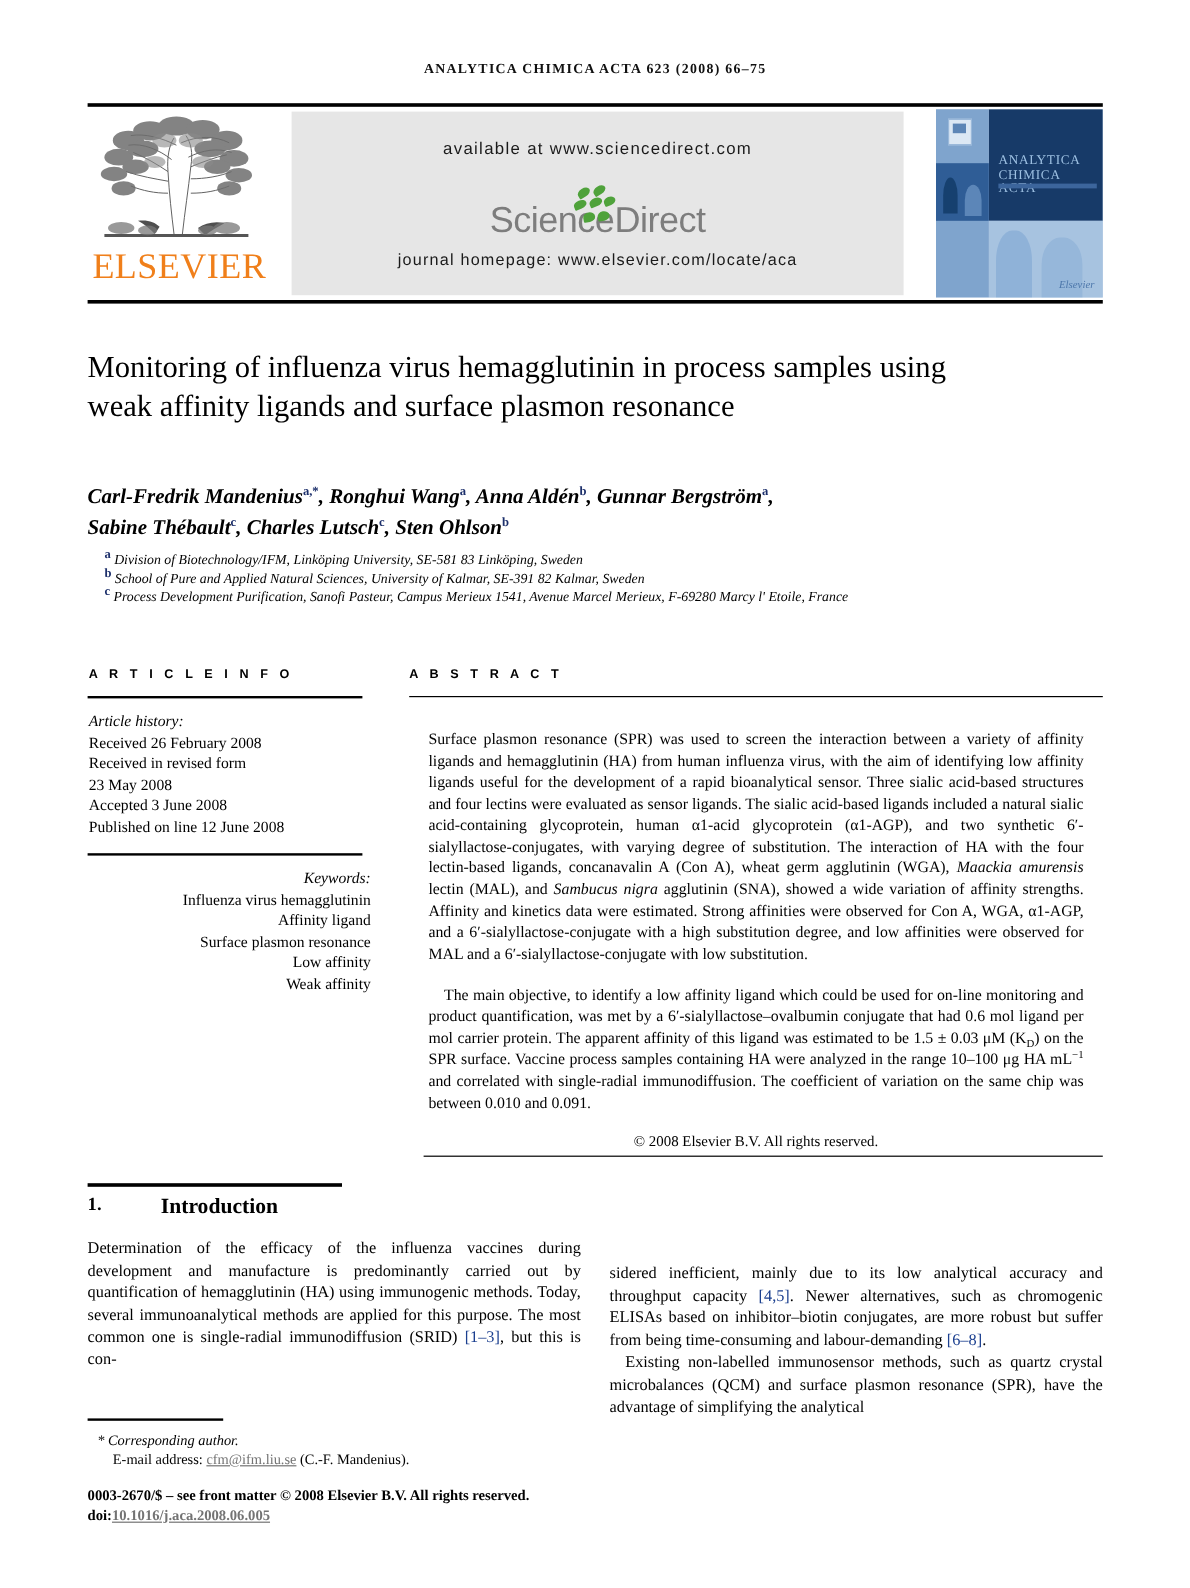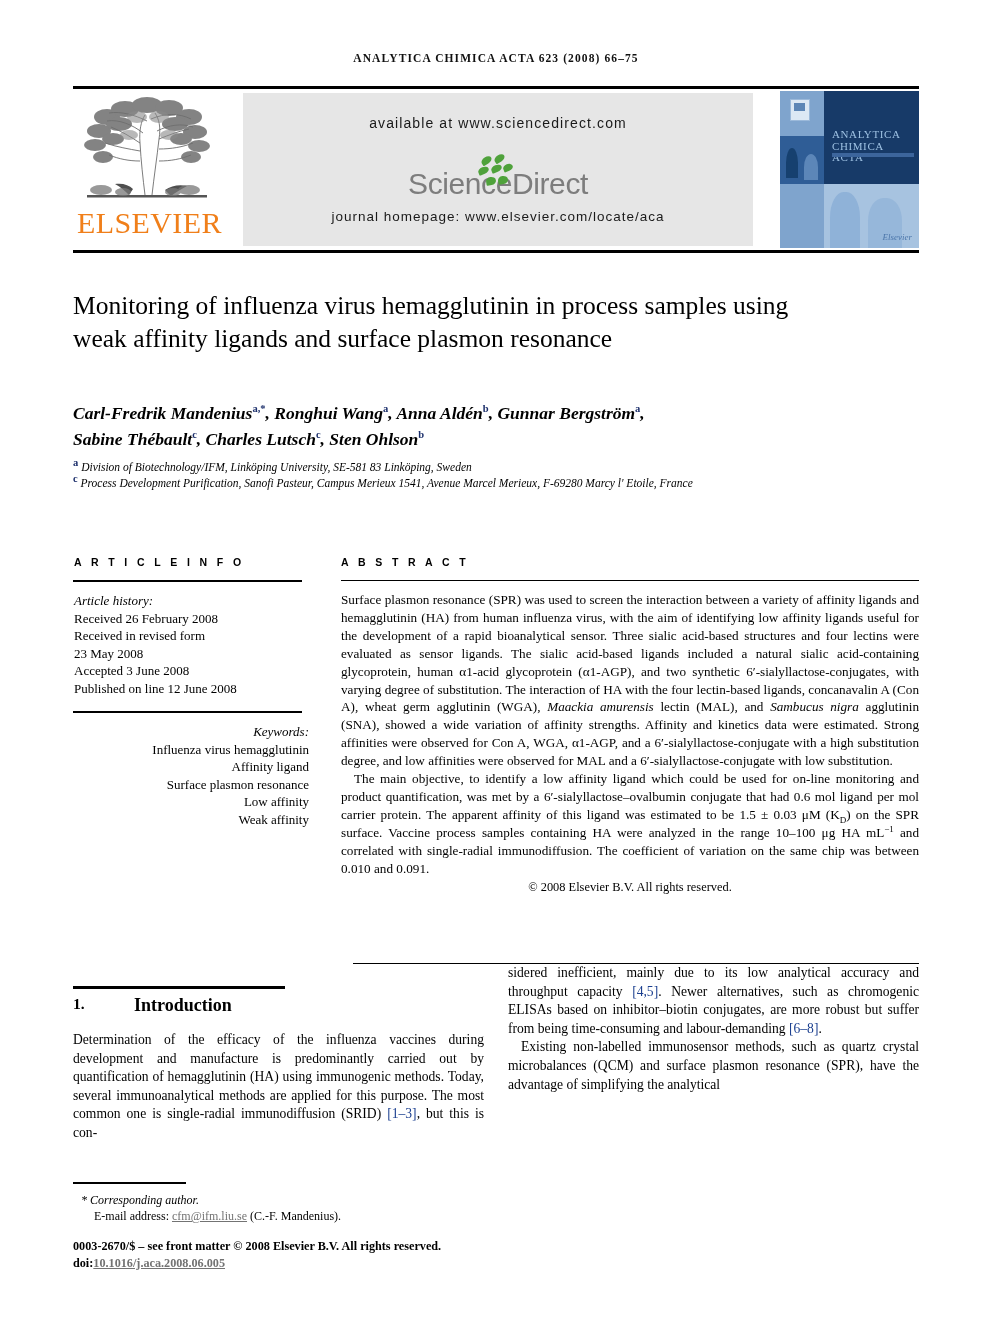--- a/index.html
+++ b/index.html
@@ -293,21 +293,21 @@
   .authors sup, .aff sup {
     font-size: 10.5px;
     font-style: normal;
     color: #1c2f6b;
     font-weight: 700;
     vertical-align: super;
     line-height: 0;
   }
   .affiliations {
     position: absolute;
-    left: 73px;
+    left: 87px;
     top: 460px;
     width: 860px;
   }
   .aff {
     font-family: "Liberation Serif", serif;
     font-style: italic;
     font-size: 11.5px;
     line-height: 15.5px;
     color: #000;
   }
@@ -375,21 +375,21 @@
     position: absolute;
     left: 341px;
     top: 591px;
     width: 578px;
     font-family: "Liberation Serif", serif;
     font-size: 13.2px;
     line-height: 17.9px;
     text-align: justify;
     color: #000;
   }
-  .abstract p { margin: 0; }
+  .abstract p { margin: 16px; }
   .abstract p + p { text-indent: 13px; }
   .abstract .copyright {
     display: block;
     text-align: center;
     margin-top: 1px;
     font-size: 12.4px;
   }
   .abstract i { font-style: italic; }
   sub { font-size: 9px; vertical-align: sub; line-height: 0; }
   sup.ex { font-size: 9px; vertical-align: super; line-height: 0; }
@@ -422,21 +422,21 @@
     top: 1031px;
     width: 411px;
     font-family: "Liberation Serif", serif;
     font-size: 13.6px;
     line-height: 18.6px;
     text-align: justify;
   }
   .col-right {
     position: absolute;
     left: 508px;
-    top: 964px;
+    top: 1052px;
     width: 411px;
     font-family: "Liberation Serif", serif;
     font-size: 13.6px;
     line-height: 18.6px;
     text-align: justify;
   }
   .col-right p { margin: 0; }
   .col-right p + p { text-indent: 13px; }
   .col-left p { margin: 0; }
   .ref { color: #1b3f8f; }
@@ -576,20 +576,21 @@
 
   <h1 class="article-title">Monitoring of influenza virus hemagglutinin in process samples using weak affinity ligands and surface plasmon resonance</h1>
 
   <div class="authors">
     <div>Carl-Fredrik Mandenius<sup>a,*</sup>, Ronghui Wang<sup>a</sup>, Anna Aldén<sup>b</sup>, Gunnar Bergström<sup>a</sup>,</div>
     <div>Sabine Thébault<sup>c</sup>, Charles Lutsch<sup>c</sup>, Sten Ohlson<sup>b</sup></div>
   </div>
 
   <div class="affiliations">
     <div class="aff"><sup>a</sup> Division of Biotechnology/IFM, Linköping University, SE-581 83 Linköping, Sweden</div>
+    <div class="aff"><sup>b</sup> School of Pure and Applied Natural Sciences, University of Kalmar, SE-391 82 Kalmar, Sweden</div>
     <div class="aff"><sup>c</sup> Process Development Purification, Sanofi Pasteur, Campus Merieux 1541, Avenue Marcel Merieux, F-69280 Marcy l' Etoile, France</div>
   </div>
 
   <div class="info-head">A R T I C L E   I N F O</div>
   <div class="rule-info"></div>
 
   <div class="info-block">
     <div class="lbl">Article history:</div>
     <div>Received 26 February 2008</div>
     <div>Received in revised form</div>

